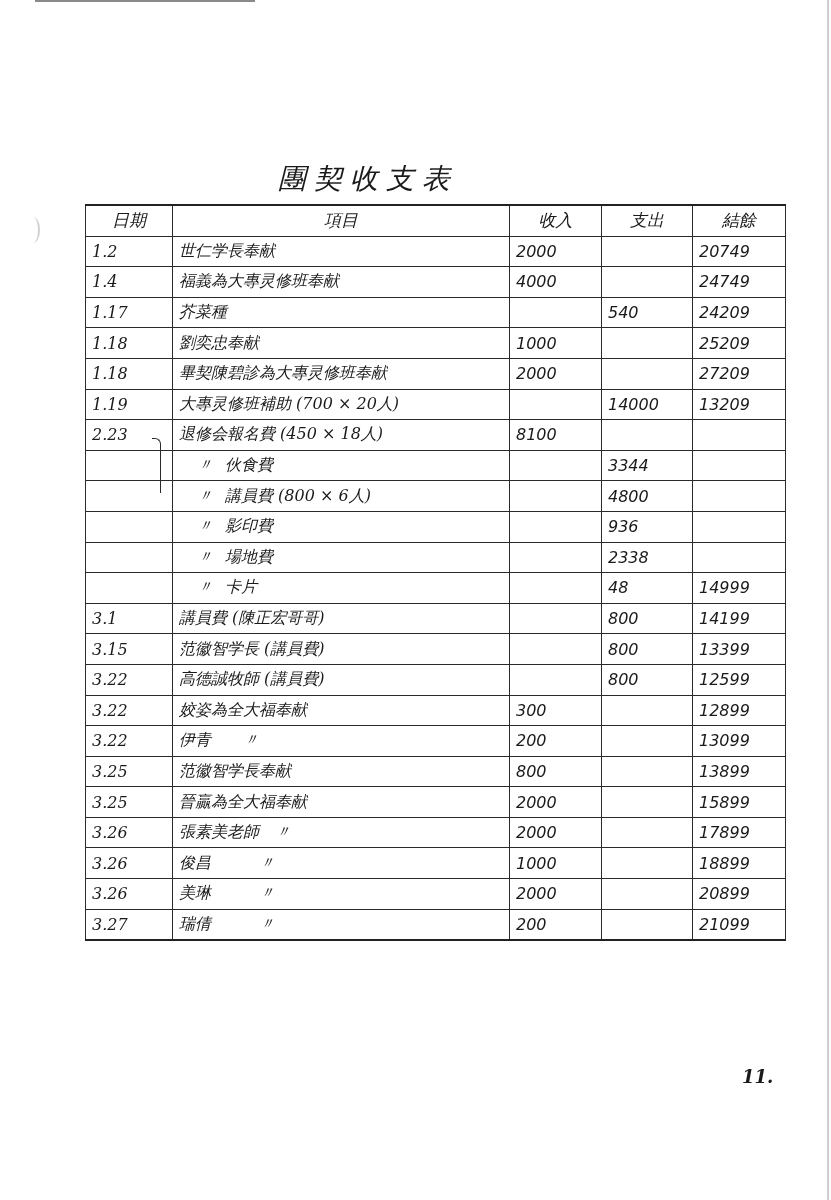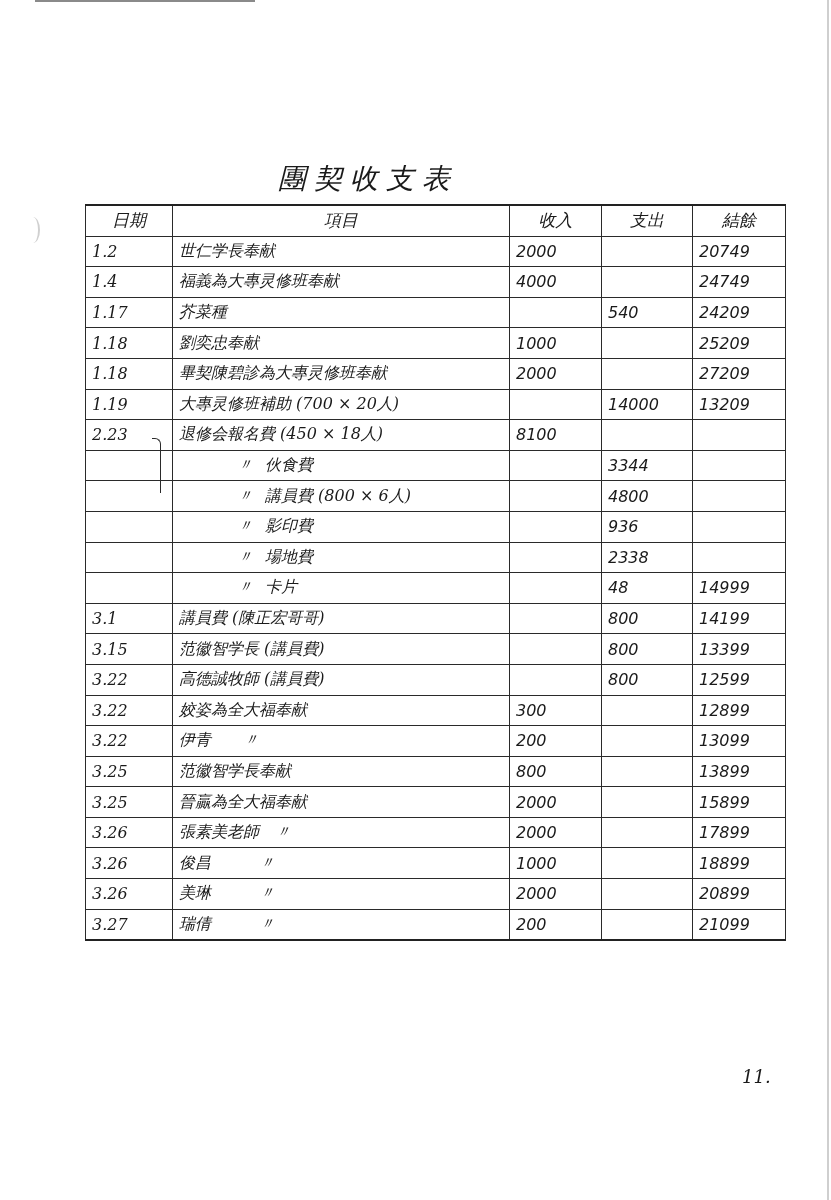--- a/index.html
+++ b/index.html
@@ -25,29 +25,29 @@
   table.ledger tr:first-child th { border-top: 2.5px solid #222; }
   table.ledger tr:last-child td { border-bottom: 2.5px solid #222; }
   table.ledger th { font-size: 17px; }
   col.c-date { width: 87px; }
   col.c-item { width: 337px; }
   col.c-in { width: 92px; }
   col.c-out { width: 91px; }
   col.c-bal { width: 93px; }
   td.date { padding-left: 16px; margin-top: 28px; }
   td.item { padding-left: 22px; margin-left: 8px; }
-  td.item.sub { padding-left: 64px; }
+  td.item.sub { padding-left: 24px; }
   td.num { padding-left: 12px; font-family: "DejaVu Sans", sans-serif; font-size: 15px; }
   .ditto { display: inline-block; width: 28px; }
   .bracket {
     position: absolute; left: 152px; top: 438px; width: 8px; height: 54px;
     border-right: 1.5px solid #2a2a2a; border-top: 1.5px solid #2a2a2a; border-bottom: 0; border-radius: 0 6px 0 0;
   }
   .page-num {
-    position: absolute; left: 742px; top: 1066px; font-size: 18px; font-weight: normal; font-style: italic;
+    position: absolute; left: 742px; top: 1066px; font-size: 18px; font-weight: bold; font-style: italic;
   }
 </style>
 </head>
 <body>
 
 <div class="top-rule"></div>
 <div class="right-edge"></div>
 <div class="left-mark"></div>
 
 <div class="title">團契收支表</div>

